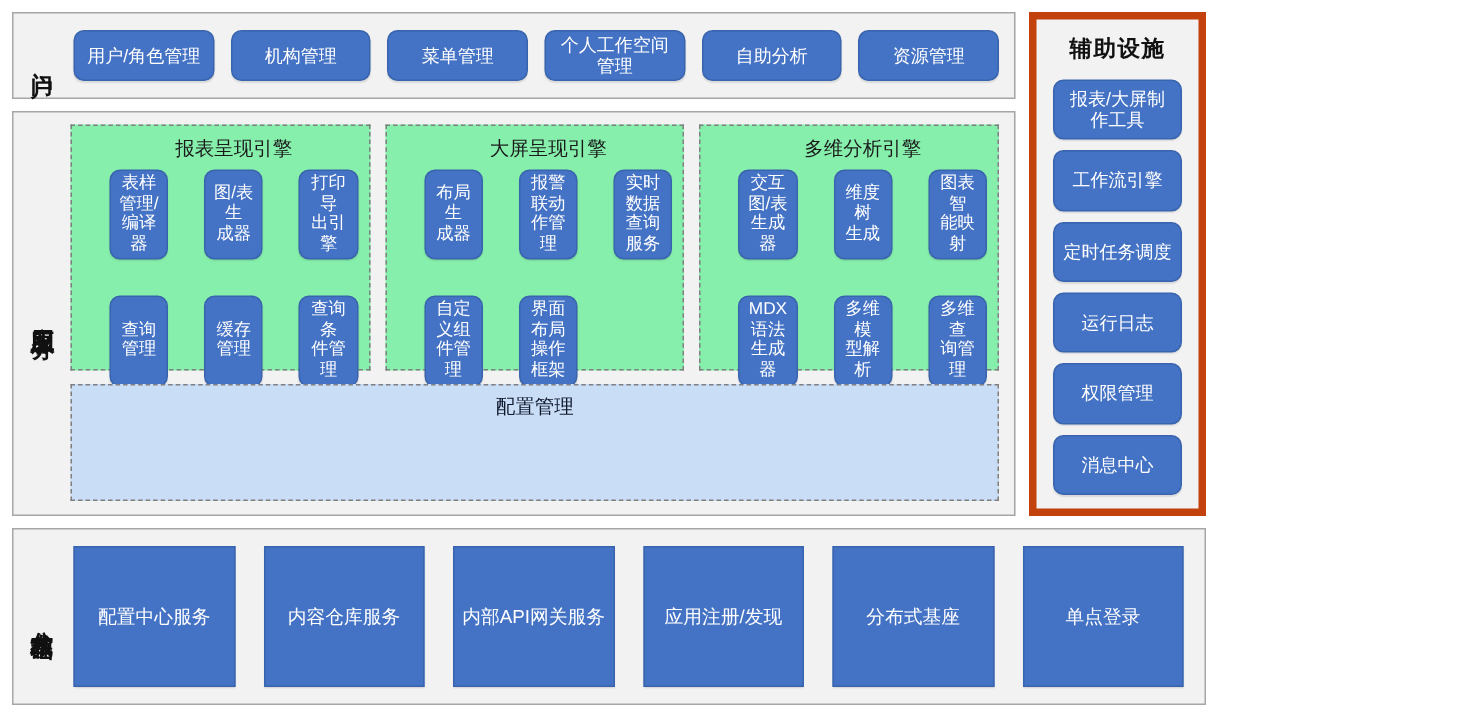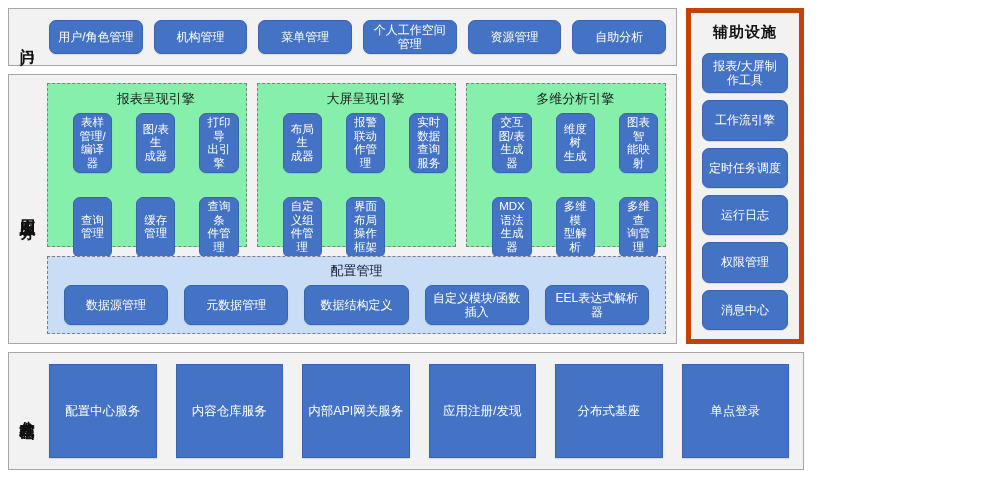--- a/index.html
+++ b/index.html
@@ -212,22 +212,22 @@
 
     <div class="left-col">
 
       <div class="panel portal">
         <div class="row-label">门户</div>
         <div class="portal-buttons">
           <div class="btn">用户/角色管理</div>
           <div class="btn">机构管理</div>
           <div class="btn">菜单管理</div>
           <div class="btn">个人工作空间管理</div>
+          <div class="btn">自助分析</div>
           <div class="btn">资源管理</div>
-          <div class="btn">自助分析</div>
         </div>
       </div>
 
       <div class="panel appsvc">
         <div class="row-label">应用服务</div>
         <div class="appsvc-body">
 
           <div class="engines">
 
             <div class="engine">
@@ -277,27 +277,20 @@
 型解析</div>
                 <div class="btn">多维查
 询管理</div>
               </div>
             </div>
 
           </div>
 
           <div class="config">
             <div class="config-title">配置管理</div>
-            <div class="config-row">
-              <div class="btn">数据源管理</div>
-              <div class="btn">元数据管理</div>
-              <div class="btn">数据结构定义</div>
-              <div class="btn">自定义模块/函数插入</div>
-              <div class="btn">EEL表达式解析器</div>
-            </div>
           </div>
 
         </div>
       </div>
 
     </div>
 
     <div class="aux">
       <div class="aux-title">辅助设施</div>
       <div class="btn">报表/大屏制

